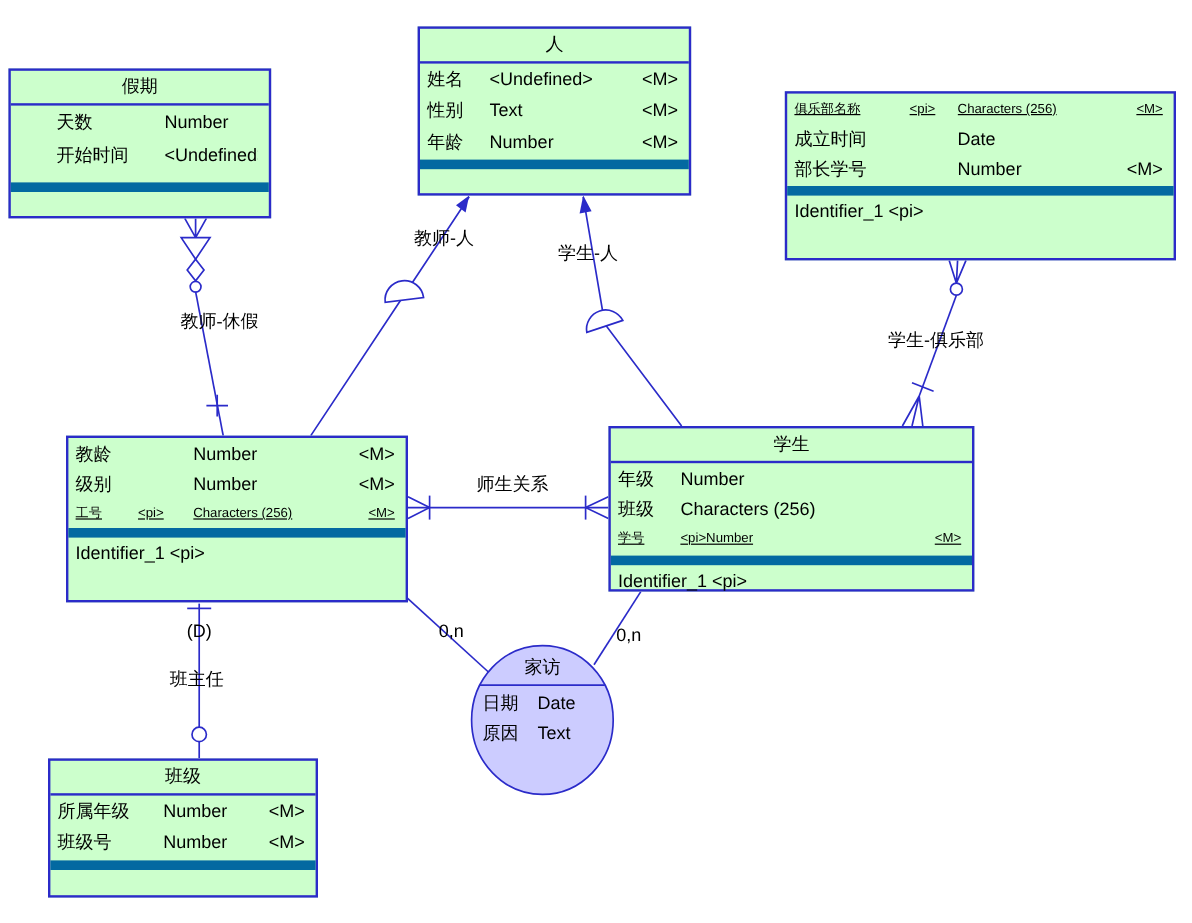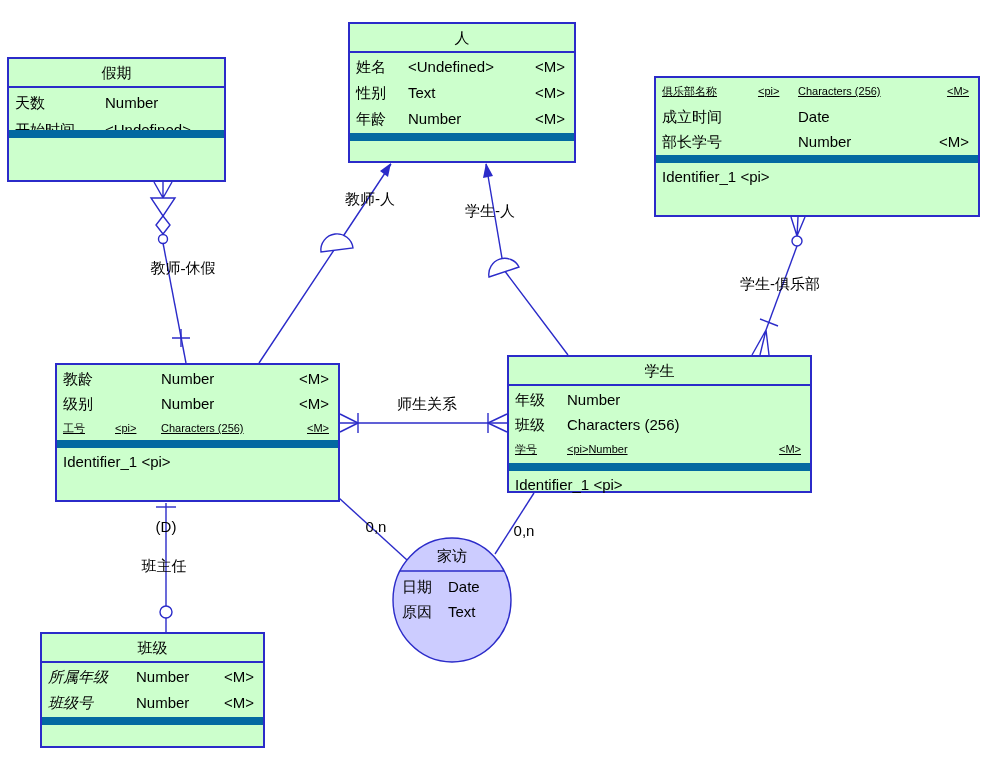--- a/index.html
+++ b/index.html
@@ -26,25 +26,25 @@
   .pi-row { font-size:11px; }
   .pi-row span { text-decoration:underline; }
   .e-id, .e-footer { flex:1 1 auto; border-top:8px solid #0369a1; font-size:15px; line-height:27px; padding-left:6px; white-space:nowrap; }
 
   
   .ent-ren      .c-name{width:52px;}
   .ent-jiaqi    .c-name{width:90px;}
   .ent-julebu   .c-name{width:96px;} .ent-julebu  .c-pi{width:40px;}
   .ent-jiaoshi  .c-name{width:52px;} .ent-jiaoshi .c-pi{width:46px;}
   .ent-xuesheng .c-name{width:52px;}
-  .ent-banji    .c-name{width:88px;font-style:italic;}
+  .ent-banji    .c-name{width:88px;}
 
   
   .ent-ren      .e-attrs{height:80px;} .ent-ren     .row{line-height:26px;}
-  .ent-jiaqi    .e-attrs{height:42px;} .ent-jiaqi   .row{line-height:27px;}
+  .ent-jiaqi    .e-attrs{height:64px;margin-left:32px;} .ent-jiaqi   .row{line-height:27px;}
   .ent-julebu   .e-attrs{height:77px;}
   .ent-jiaoshi  .e-attrs{height:75px;}
   .ent-xuesheng .e-attrs{height:77px;}
   .ent-banji    .e-attrs{height:54px;} .ent-banji   .row{line-height:26px;}
 
   
   .rel-label {
     position:absolute; transform:translate(-50%,-50%);
     font-size:15px; white-space:nowrap;
   }

